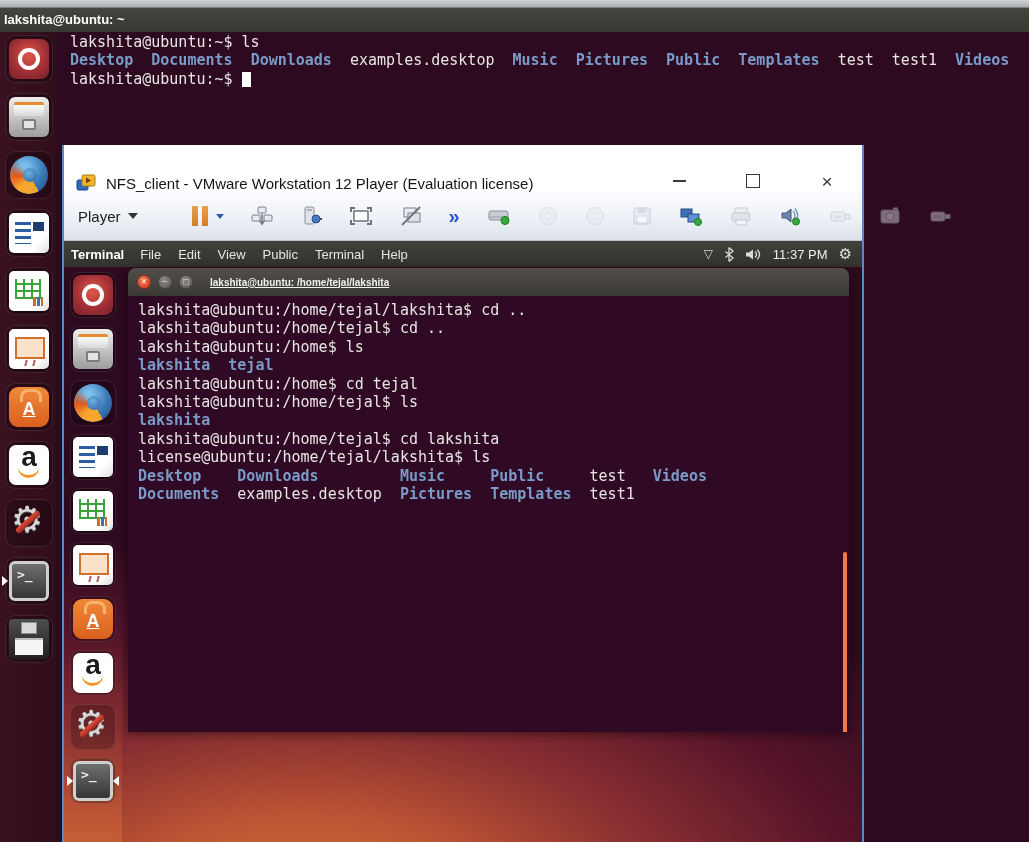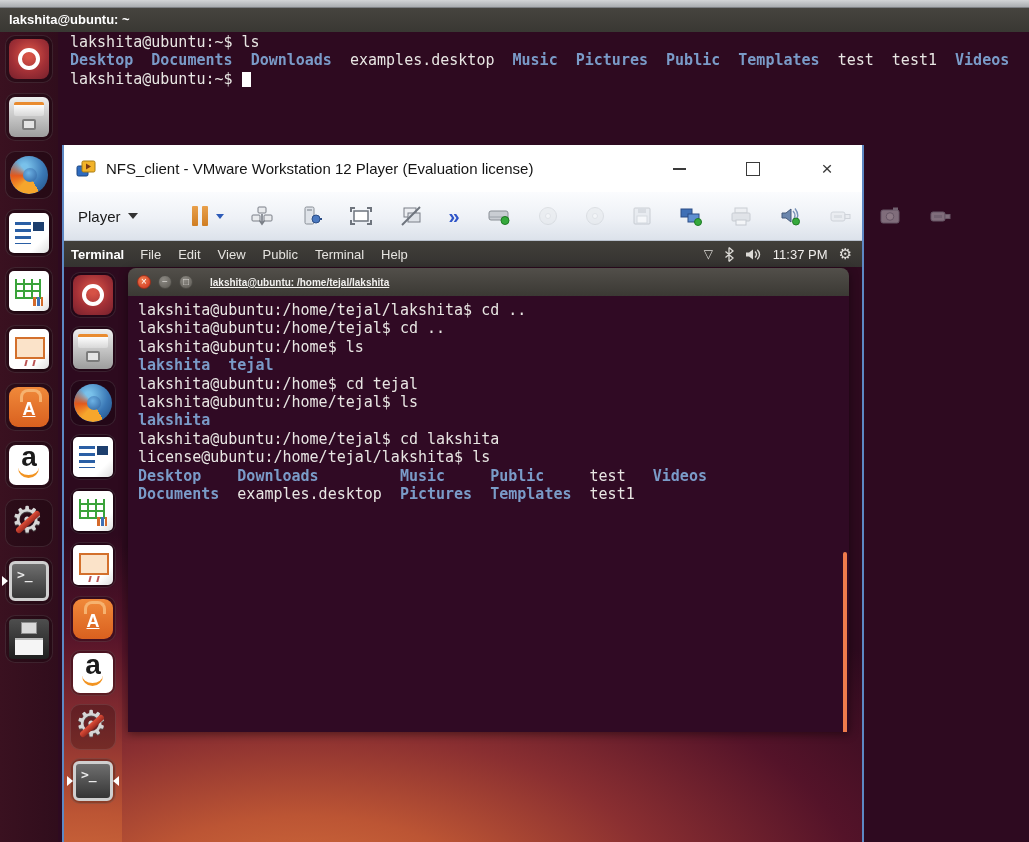--- a/index.html
+++ b/index.html
@@ -5,21 +5,21 @@
   * { margin:0; padding:0; box-sizing:border-box; }
   body { background:#111; font-family:"Liberation Sans", sans-serif; }
   .screen { position:relative; width:1029px; height:842px; overflow:hidden;
             background:#2e0a20; font-family:"Liberation Sans", sans-serif; }
 
   
   .topstrip { position:absolute; left:0; top:0; width:1029px; height:8px;
               background:linear-gradient(#d2d4d6,#a9acb0); border-bottom:1px solid #7d8084; }
   .host-titlebar { position:absolute; left:0; top:8px; width:1029px; height:24px;
               background:linear-gradient(#46443f,#393833); color:#fff; font-weight:bold;
-              font-size:13px; line-height:24px; padding-left:9px; }
+              font-size:13px; line-height:24px; padding-left:4px; }
 
   
   .mono { font-family:"DejaVu Sans Mono","Liberation Mono",monospace; }
   .tline { white-space:pre; font-size:15px; line-height:18.4px; color:#e8e6e3; }
   .seg-w { color:#e8e6e3; }
   .seg-b { color:#7a9bc8; font-weight:bold; }
   .seg-cur { display:inline-block; width:9px; height:15px; background:#ffffff; vertical-align:-2px; }
   .host-term { position:absolute; left:70px; top:33px; width:950px; }
 
   
@@ -86,21 +86,21 @@
   .ic-floppy { border-radius:4px; background:linear-gradient(#4e4e4e,#1f1f1f); }
   .ic-floppy::before { content:""; position:absolute; left:6px; right:6px; bottom:4px; height:15px;
             background:#f5f5f5; border-top:2px solid #bbb; }
   .ic-floppy::after { content:""; position:absolute; left:12px; right:12px; top:3px; height:10px;
             background:#d9d9d9; border:1px solid #8e8e8e; }
 
   
   .vmwin { position:absolute; left:62px; top:145px; width:802px; height:697px;
            border-left:2px solid #5d88c4; border-right:2px solid #5d88c4; }
   .vmtitle { position:absolute; left:0; top:0; right:0; height:47px; background:#ffffff;
-             display:flex; align-items:center; padding:0 24px 0 12px; gap:9px; }
+             display:flex; align-items:flex-end; padding:0 24px 0 12px; gap:9px; }
   .vmtitle .t { font-size:15px; color:#151515; }
   .winbtns { margin-left:auto; display:flex; align-items:center; gap:52px; }
   .wb { width:22px; height:22px; display:flex; align-items:center; justify-content:center; cursor:default; }
   .wb-min::before { content:""; width:13px; height:2px; background:#3a3a3a; }
   .wb-max::before { content:""; width:12px; height:12px; border:1.6px solid #3a3a3a; }
   .wb-close { font-size:19px; color:#3a3a3a; line-height:1; }
 
   .vmtoolbar { position:absolute; left:0; top:47px; right:0; height:49px;
                background:linear-gradient(#fbfcfe 0%, #eef1f6 55%, #dce2eb 100%);
                border-bottom:1px solid #b9c1cd; display:flex; align-items:center;

